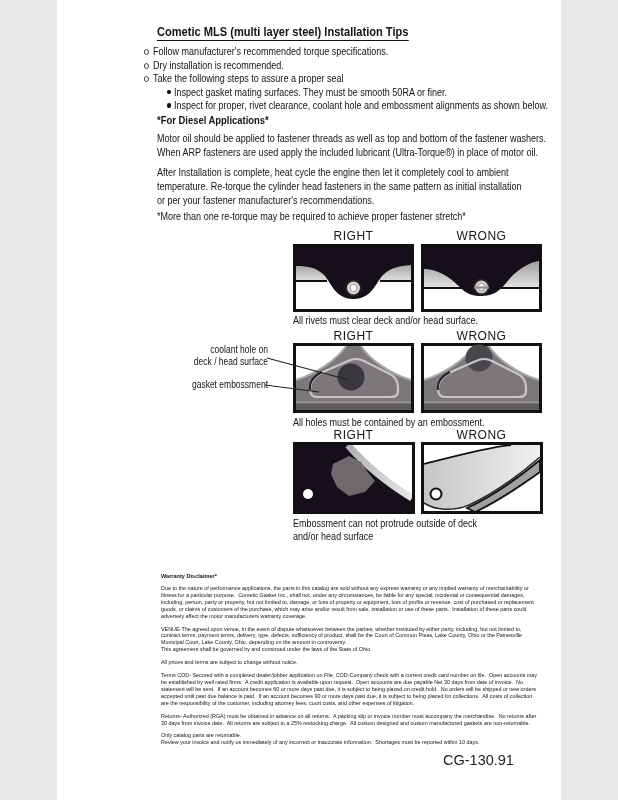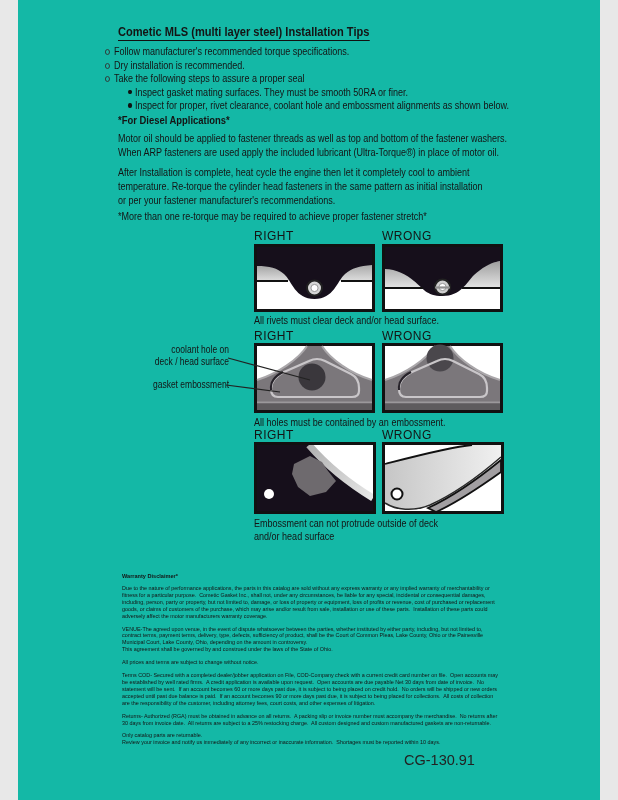--- a/index.html
+++ b/index.html
@@ -1,29 +1,29 @@
 <!DOCTYPE html>
 <html><head>
 <meta charset="utf-8">
 <style>
   html,body{margin:0;padding:0;}
   body{background:#e8e8e8;font-family:"Liberation Sans",sans-serif;}
-  #page{position:relative;width:582px;height:800px;background:#14b8a6;margin:0 auto;overflow:hidden;color:#141414;}
+  #page{position:relative;width:504px;height:800px;background:#ffffff;margin:0 auto;overflow:hidden;color:#141414;}
   .abs{position:absolute;}
   .cond{transform:scaleX(0.82);transform-origin:left top;}
   .title{font-size:13.5px;font-weight:bold;white-space:nowrap;}
   .title-inner{display:inline-block;border-bottom:1.6px solid #111;padding-bottom:1px;}
   .tips{font-size:11px;}
   .tip{display:flex;align-items:flex-start;line-height:13.5px;white-space:nowrap;}
   .tip.l2{margin-left:28px;}
   .mk-o{flex:none;width:4px;height:4px;border:1px solid #333;border-radius:50%;margin:4.2px 5px 0 0;}
   .mk-f{flex:none;width:4.5px;height:4.5px;background:#111;border-radius:50%;margin:4.2px 4px 0 0;}
   .h2{font-size:11.5px;font-weight:bold;white-space:nowrap;}
   .para{font-size:11px;line-height:14px;white-space:pre-line;}
-  .dlabel{font-size:12px;letter-spacing:0.5px;text-align:left;width:121px;white-space:nowrap;}
+  .dlabel{font-size:12px;letter-spacing:0.5px;text-align:center;width:121px;white-space:nowrap;}
   .caption{font-size:11px;line-height:13px;white-space:pre-line;}
   .annot{font-size:10px;line-height:11.5px;text-align:right;white-space:pre-line;width:121px;transform:scaleX(0.85);transform-origin:right top;}
   .fineprint{width:460px;transform:scaleX(0.9);transform-origin:left top;}
   .fp-h{font-size:6.2px;font-weight:bold;margin-bottom:6px;}
   .fp-p{font-size:6px;line-height:6.9px;white-space:pre;margin-bottom:6px;}
   .pagenum{font-size:14.5px;color:#222;white-space:nowrap;}
   svg{display:block;}
 </style>
 </head>
 <body>

